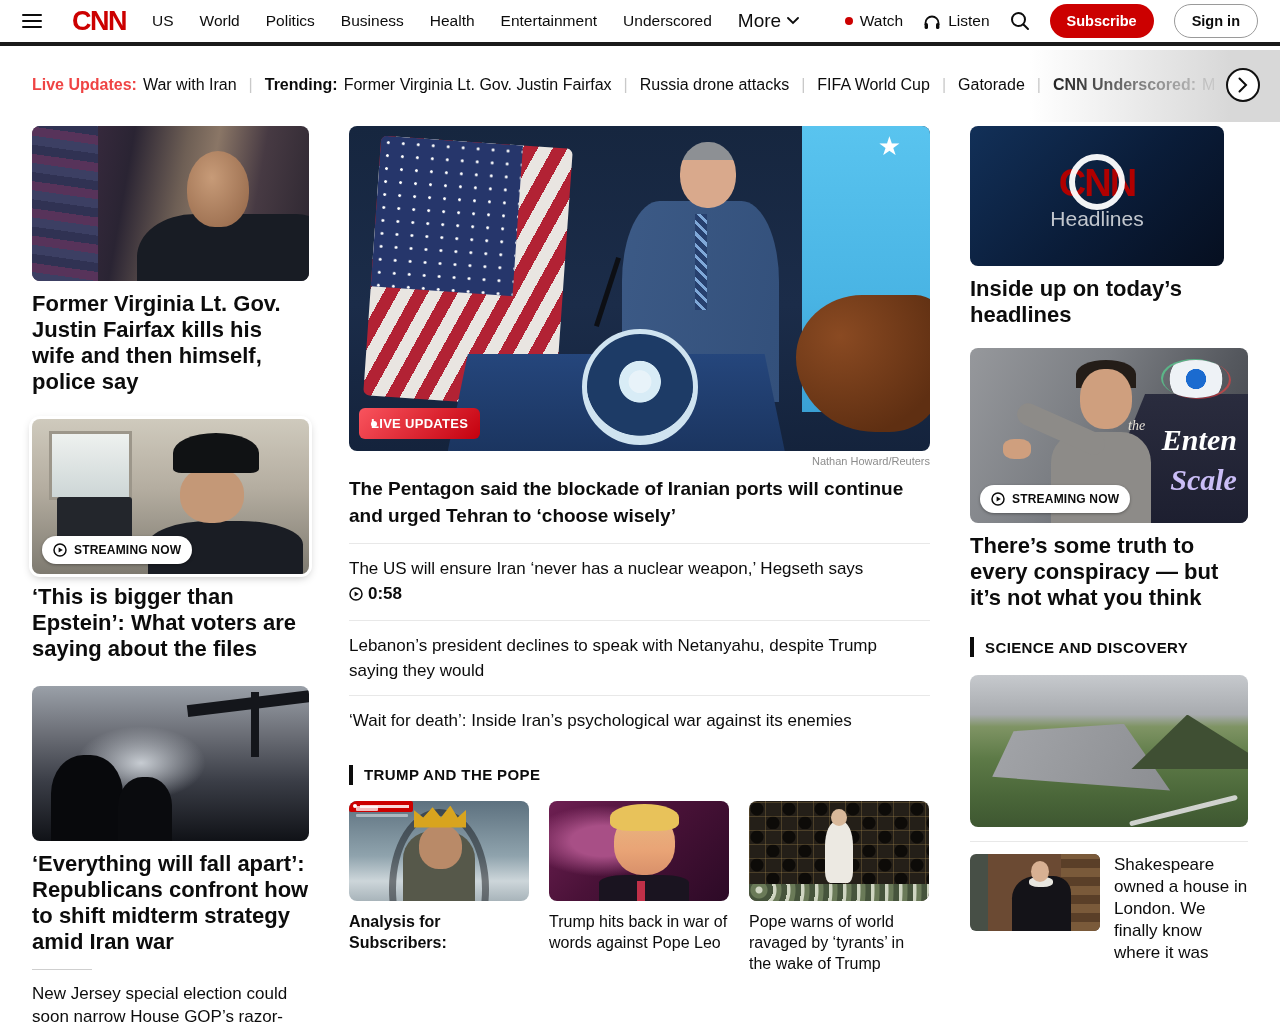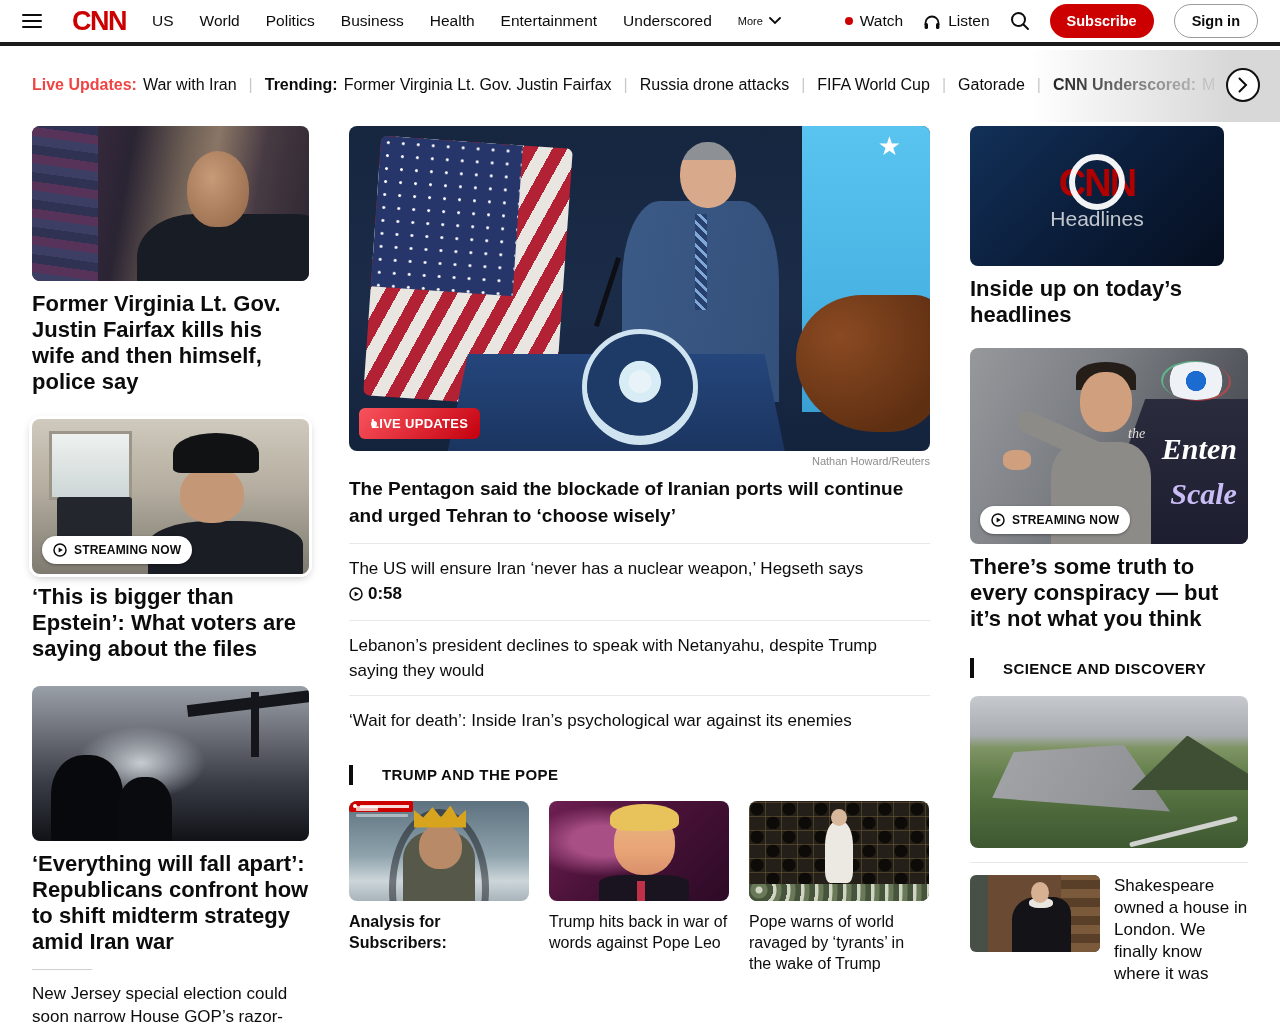--- a/index.html
+++ b/index.html
@@ -5,21 +5,21 @@
   *{box-sizing:border-box;margin:0;padding:0;}
   html,body{width:1280px;height:1024px;overflow:hidden;}
   body{background:#fff;color:#0c0c0c;font-family:"Liberation Sans","DejaVu Sans",sans-serif;}
   
   .header{display:flex;align-items:center;height:42px;padding:0 22px;}
   .burger{width:20px;height:14px;display:flex;flex-direction:column;justify-content:space-between;cursor:pointer;flex:none;}
   .burger i{display:block;height:2px;background:#0c0c0c;border-radius:1px;}
   .logo{color:#cc0000;font-weight:900;font-size:27px;letter-spacing:-1.5px;margin:0 26px 0 30px;cursor:pointer;}
   .nav{display:flex;gap:26px;font-size:15.5px;align-items:center;}
   .nav .nav-item{cursor:pointer;white-space:nowrap;}
-  .more{display:flex;align-items:center;gap:6px;margin-left:26px;font-size:11px;cursor:pointer;}
+  .more{display:flex;align-items:center;gap:6px;margin-left:26px;font-size:19px;cursor:pointer;}
   .hdr-right{margin-left:auto;display:flex;align-items:center;gap:20px;}
   .watch,.listen{display:flex;align-items:center;gap:7px;font-size:15.5px;cursor:pointer;}
   .reddot{width:8px;height:8px;border-radius:50%;background:#cc0000;}
   .sbtn{border:none;background:transparent;cursor:pointer;display:flex;align-items:center;}
   .btn-sub{background:#cc0000;color:#fff;font-weight:700;font-size:14.5px;border:none;border-radius:18px;padding:9px 17px;cursor:pointer;font-family:inherit;}
   .btn-sign{background:#fff;color:#0c0c0c;font-weight:700;font-size:14.5px;border:1px solid #9a9a9a;border-radius:18px;padding:8px 17px;cursor:pointer;font-family:inherit;}
   .blackbar{height:4px;background:#1a1a1a;}
   
   .trend{position:relative;margin-top:20px;padding:0 32px;display:flex;align-items:center;font-size:16px;height:38px;white-space:nowrap;}
   .trend .sep{color:#c9c9c9;padding:0 12px;font-weight:400;}
@@ -32,21 +32,21 @@
   .grid{display:grid;grid-template-columns:277px 581px 278px;column-gap:40px;padding:0 32px;margin-top:22px;}
   .img{position:relative;border-radius:8px;overflow:hidden;cursor:pointer;}
   .img i,.img b,.img u{position:absolute;display:block;}
   .h-left{font-size:22px;font-weight:700;line-height:26px;margin-top:10px;cursor:pointer;}
   .h-sub{font-size:17px;line-height:23px;margin-top:12px;cursor:pointer;}
   .h-main{font-size:32px;line-height:37px;font-weight:700;text-align:center;cursor:pointer;margin:0 8px 20px;}
   .h-sec{font-size:19px;font-weight:700;line-height:27px;margin-top:8px;cursor:pointer;}
   .list-item{font-size:17px;line-height:25px;padding:12px 0;cursor:pointer;}
   .hline{height:1px;background:#e8e8e8;}
   .hline-short{width:60px;height:1px;background:#cfcfcf;margin-top:14px;}
-  .sechead{display:flex;align-items:center;gap:29px;margin-top:20px;font-size:15px;font-weight:700;letter-spacing:.4px;cursor:pointer;}
+  .sechead{display:flex;align-items:center;gap:11px;margin-top:20px;font-size:15px;font-weight:700;letter-spacing:.4px;cursor:pointer;}
   .sechead .bar{width:4px;height:20px;background:#0c0c0c;}
   .cards{display:grid;grid-template-columns:repeat(3,180px);column-gap:20px;margin-top:16px;}
   .card-t{font-size:16px;line-height:21px;margin-top:10px;cursor:pointer;}
   .credit{font-size:11px;color:#8d8d8d;text-align:right;margin-top:4px;}
   .dur{font-weight:700;display:inline-flex;align-items:center;gap:5px;white-space:nowrap;justify-content:center;}
   .badge-live{position:absolute;left:10px;bottom:12px;display:flex;align-items:center;gap:7px;background:linear-gradient(135deg,#f9545e,#c4000e);color:#fff;font-weight:700;font-size:13px;letter-spacing:.3px;padding:8px 12px;border-radius:6px;}
   .badge-live i{width:6px;height:6px;border-radius:50%;background:#fff;}
   .badge-stream{position:absolute;left:10px;bottom:10px;display:flex;align-items:center;gap:7px;background:#fff;color:#0c0c0c;font-weight:700;font-size:12px;letter-spacing:.2px;padding:7px 11px;border-radius:16px;box-shadow:0 1px 3px rgba(0,0,0,.35);}
   .mini{display:flex;gap:14px;margin-top:12px;}
   .mini-t{font-size:17px;line-height:22px;cursor:pointer;}
@@ -77,21 +77,21 @@
   .mn-head{left:57%;top:5%;width:56px;height:66px;border-radius:48%;background:linear-gradient(180deg,#8d9094 0 28%,#d9a98c 28%);}
   .mn-body{left:47%;top:23%;width:27%;height:62%;background:linear-gradient(100deg,#3c5a86,#33507b);border-radius:24% 24% 6% 6%/40% 40% 0 0;}
   .mn-tie{left:59.5%;top:27%;width:12px;height:96px;background:repeating-linear-gradient(45deg,#27406e 0 5px,#7fa8d8 5px 8px);}
   .mn-mic{left:44%;top:40%;width:5px;height:72px;background:#0d0f14;transform:rotate(18deg);}
   .mn-podium{left:17%;bottom:0;width:58%;height:30%;background:linear-gradient(180deg,#25467c,#1b3560);clip-path:polygon(6% 0,94% 0,100% 100%,0 100%);}
   .mn-seal{left:50%;bottom:2%;transform:translateX(-50%);width:116px;height:116px;border-radius:50%;border:5px solid #cfe3f0;background:radial-gradient(circle at 50% 45%,#e8f3f9 0 14%,#d8ecf6 15% 26%,#1d3b66 27% 68%,#cfe3f0 69% 76%,#1d3b66 77%);}
   .img-cnnhead{width:254px;height:140px;background:linear-gradient(135deg,#123058 0%,#0a1c38 55%,#060f20 100%);display:flex;flex-direction:column;align-items:center;justify-content:center;}
   .ch-logo{font-weight:900;font-size:38px;color:#b00000;letter-spacing:-2px;}
   .ch-sub{color:#c2c7ce;font-size:21px;margin-top:2px;}
   .ch-ring{left:50%;top:40%;transform:translate(-50%,-50%);width:56px;height:56px;border:6px solid rgba(255,255,255,.95);border-radius:50%;}
-  .img-enten{height:196px;background:linear-gradient(115deg,#96989c 0%,#7b7e83 40%,#55585e 75%,#3f4248 100%);}
+  .img-enten{height:175px;background:linear-gradient(115deg,#96989c 0%,#7b7e83 40%,#55585e 75%,#3f4248 100%);}
   .en-hair{left:38%;top:7%;width:60px;height:28px;border-radius:50% 50% 0 0;background:#241d18;}
   .en-face{left:39.5%;top:12%;width:52px;height:60px;border-radius:46%;background:#cf9f7e;}
   .en-shirt{left:29%;top:48%;width:36%;height:58%;background:#8d8b88;border-radius:30% 30% 0 0;}
   .en-arm{left:16%;top:40%;width:94px;height:22px;background:#8d8b88;transform:rotate(24deg);border-radius:11px;}
   .en-hand{left:12%;top:52%;width:28px;height:20px;background:#cf9f7e;border-radius:40%;}
   .en-band{right:0;bottom:0;width:56%;height:74%;background:linear-gradient(180deg,#2a2c3e,#1d1f30);clip-path:polygon(34% 0,100% 0,100% 100%,0 100%);}
   .en-eye{right:7%;top:7%;width:66px;height:38px;border-radius:50%;background:radial-gradient(circle at 50% 50%,#1b6bd0 0 26%,#eef2f6 27% 68%,rgba(0,0,0,0) 70%);box-shadow:2px 1px 0 rgba(255,60,60,.55),-2px -1px 0 rgba(80,255,160,.5);}
   .en-the{right:37%;top:40%;font-family:"Liberation Serif",serif;font-style:italic;color:#e8e4da;font-size:14px;}
   .en-enten{right:4%;top:44%;font-family:"Liberation Serif",serif;font-weight:700;color:#fff;font-size:30px;line-height:1;}
   .en-scale{right:4%;top:67%;font-family:"Liberation Serif",serif;font-weight:700;color:#cabdf6;font-size:30px;line-height:1;}

